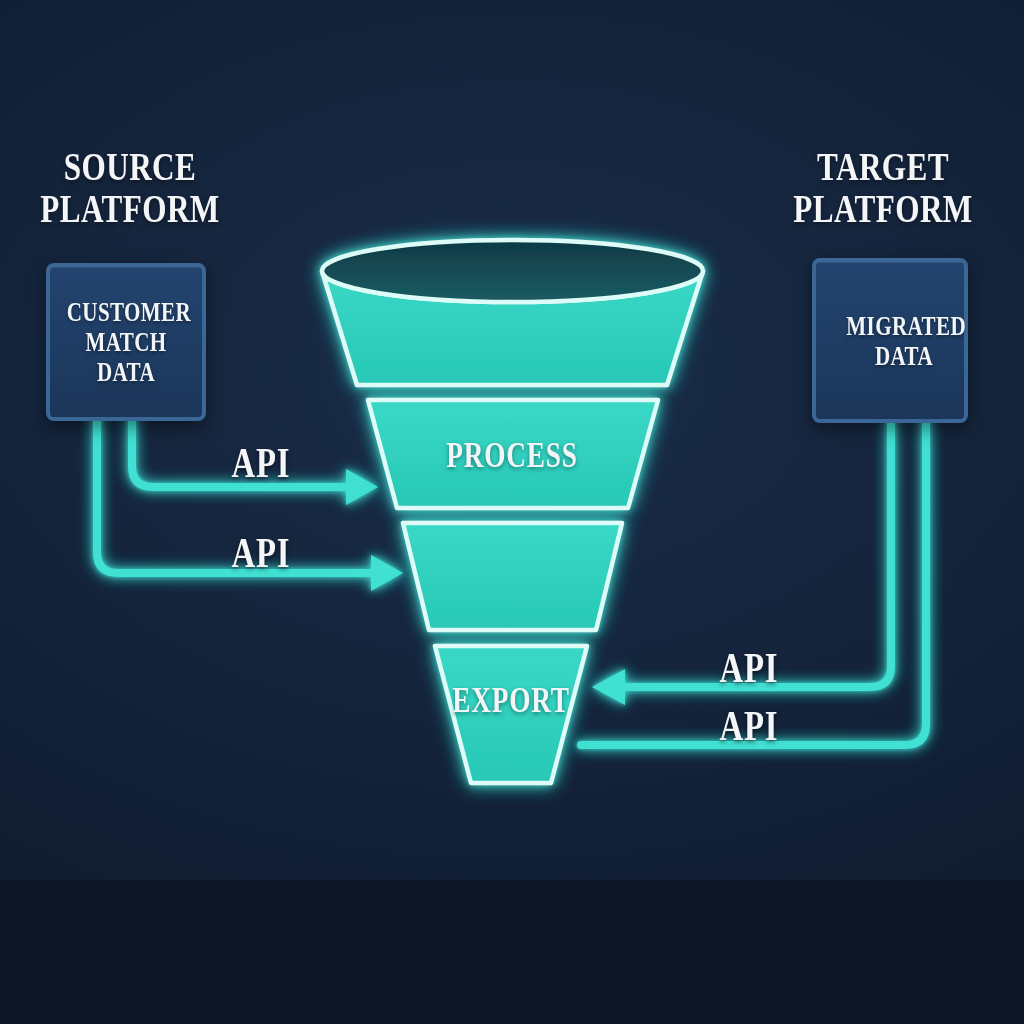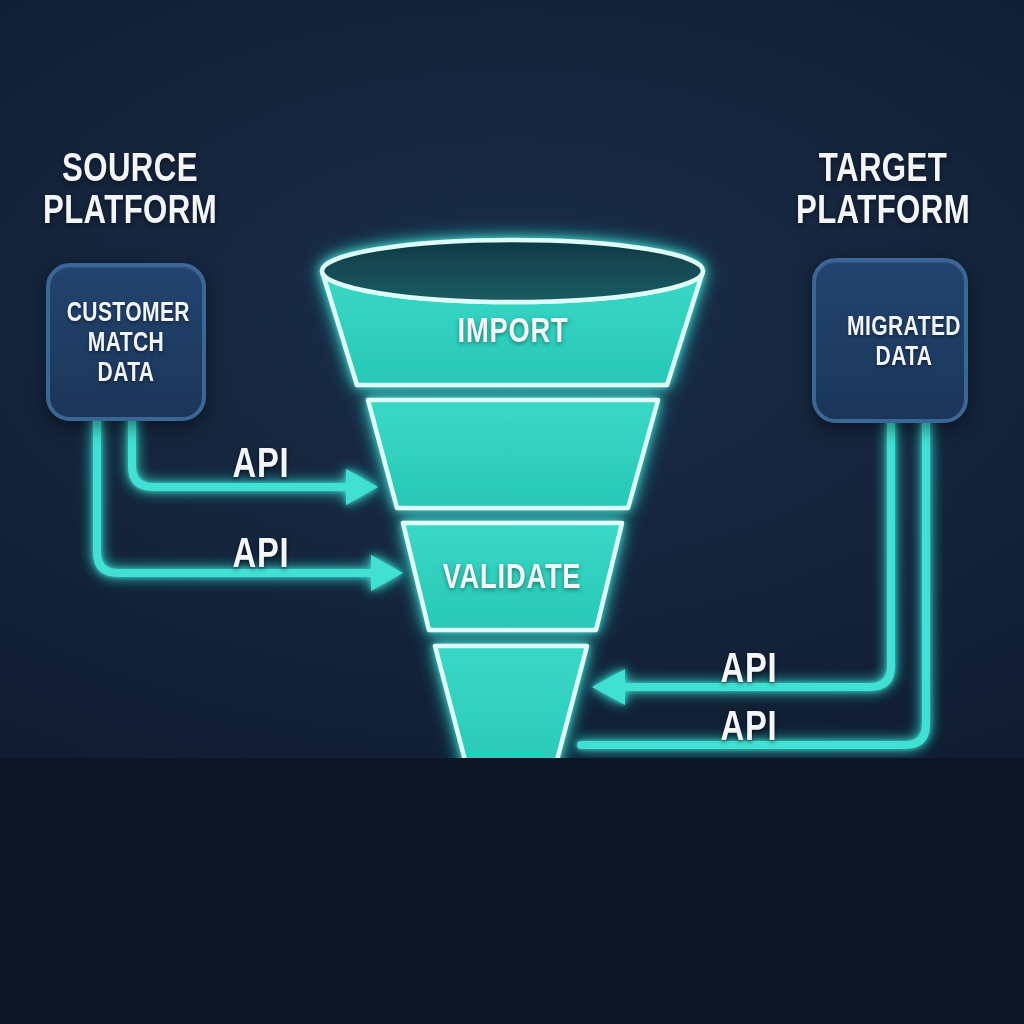--- a/index.html
+++ b/index.html
@@ -5,36 +5,36 @@
   :root{
     --bg:#15253d; --bg-dark:#0f1c30; --bg-light:#1a2c48;
     --funnel-fill:#2fd2c0; --funnel-fill-2:#29c7b5; --funnel-stroke:#ddfcf7;
     --rim-top:#0f3a46; --rim-bottom:#1b5c63;
     --line:#3fe0d2; --glow:#2ee8d8;
     --box-fill:#1e3c63; --box-border:#3a6795;
     --text:#f3f5f7;
   }
   html,body{margin:0;padding:0;background:#0c1626;}
   .stage{
-    position:relative; width:1024px; height:758px; overflow:hidden;
+    position:relative; width:1024px; height:880px; overflow:hidden;
     background:radial-gradient(ellipse 90% 70% at 50% 42%, var(--bg-light) 0%, var(--bg) 48%, var(--bg-dark) 100%);
-    font-family:Liberation Sans, sans-serif;
+    font-family:Liberation Serif, serif;
   }
   .stage svg{position:absolute; left:0; top:0;}
   .txt{
     position:absolute; color:var(--text); font-weight:bold; text-align:center;
     -webkit-font-smoothing:antialiased;
   }
   .cond{display:inline-block; width:100%; transform:scaleX(0.78); transform-origin:50% 50%;}
   .cond span{display:block;}
   .platform-title{font-size:40px; line-height:42px; letter-spacing:0.5px;
     text-shadow:0 2px 6px rgba(0,0,0,0.45);}
   .data-box{
     position:absolute; background:linear-gradient(180deg,#23446f 0%, var(--box-fill) 55%, #1b3659 100%);
-    border:4px solid var(--box-border); border-radius:24px;
+    border:4px solid var(--box-border); border-radius:8px;
     display:flex; align-items:center; justify-content:center;
     box-shadow:0 6px 18px rgba(0,0,0,0.45), inset 0 1px 0 rgba(255,255,255,0.08);
   }
   .box-label{font-size:27px; line-height:30px; color:var(--text); font-weight:bold;
     text-align:center; letter-spacing:0.5px; text-shadow:0 2px 4px rgba(0,0,0,0.4);}
   .stage-label{font-size:35px; line-height:36px; letter-spacing:1px;
     transform:translate(-50%,-50%); text-shadow:0 2px 5px rgba(10,60,60,0.55); white-space:nowrap;}
   .stage-label .cond{width:auto;}
   .api-label{font-size:42px; line-height:32px; letter-spacing:1px;
     transform:translate(-50%,-50%); text-shadow:0 2px 5px rgba(0,0,0,0.5); white-space:nowrap;}
@@ -114,24 +114,24 @@
 
   <div class="data-box" style="left:812px; top:258px; width:148px; height:157px;">
     <div class="box-label" style="width:100%;padding-left:28px;">
       <span class="cond">
         <span>MIGRATED</span>
         <span>DATA</span>
       </span>
     </div>
   </div>
 
-  <div class="txt stage-label" style="left:513px; top:330px;">
-    <span class="cond">IMPORT</span></div>
-  <div class="txt stage-label" style="left:512px; top:576px;">
-    <span class="cond">VALIDATE</span></div>
+  <div class="txt stage-label" style="left:512px; top:456px;">
+    <span class="cond">PROCESS</span></div>
+  <div class="txt stage-label" style="left:511px; top:701px;">
+    <span class="cond">EXPORT</span></div>
 
   <div class="txt api-label" style="left:261px; top:463px;">
     <span class="cond">API</span></div>
   <div class="txt api-label" style="left:261px; top:553px;">
     <span class="cond">API</span></div>
   <div class="txt api-label" style="left:749px; top:668px;">
     <span class="cond">API</span></div>
   <div class="txt api-label" style="left:749px; top:726px;">
     <span class="cond">API</span></div>
 

